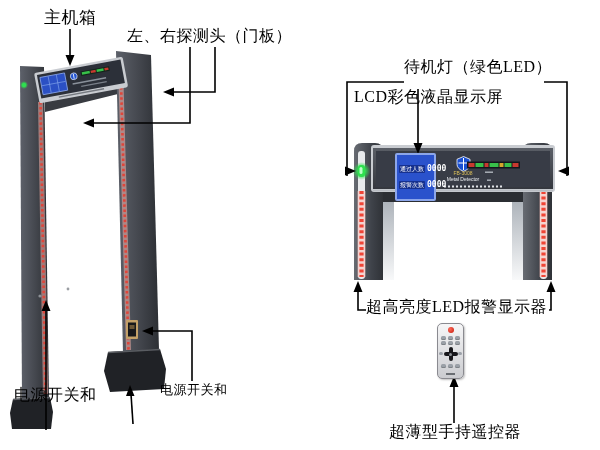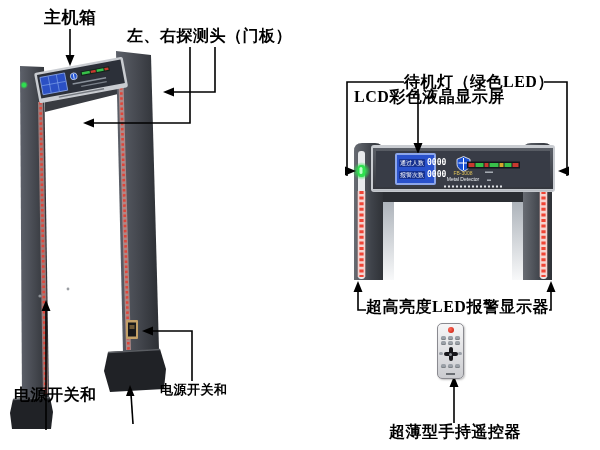--- a/index.html
+++ b/index.html
@@ -1,23 +1,23 @@
 <!DOCTYPE html>
 <html><head>
 <meta charset="utf-8">
 <style>
   html,body{margin:0;padding:0;background:#fff;}
   #stage{position:relative;width:600px;height:450px;background:#ffffff;overflow:hidden;
          font-family:"Liberation Serif","DejaVu Serif",serif;}
   #artwork{position:absolute;left:0;top:0;}
-  .callout{position:absolute;color:#000;font-weight:bold;font-size:16px;line-height:18px;
+  .callout{position:absolute;color:#000;font-weight:normal;font-size:16px;line-height:18px;
            white-space:nowrap;letter-spacing:0.5px;}
   .callout.small{font-size:13px;line-height:15px;}
   
-  .lcd{position:absolute;left:395px;top:153px;width:41px;height:32px;box-sizing:border-box;
+  .lcd{position:absolute;left:395px;top:153px;width:41px;height:48px;box-sizing:border-box;
        background:#2a52cc;border:2px solid #8ca6ea;border-radius:2px;
        display:flex;flex-direction:column;justify-content:space-evenly;padding:1px 2px;}
   .lcd-row{display:flex;align-items:center;gap:2px;}
   .lcd-tag{background:#16318f;color:#fff;font-size:6px;line-height:8px;padding:0 1px;
            border-radius:1px;font-family:"Liberation Sans",sans-serif;white-space:nowrap;}
   .lcd-val{color:#fff;font-size:8px;font-weight:bold;line-height:8px;
            font-family:"DejaVu Sans Mono",monospace;}
   .hdr-model{position:absolute;left:449px;top:171px;width:28px;text-align:center;
              font-size:5px;line-height:5px;color:#dcc05a;font-family:"Liberation Sans",sans-serif;}
   .hdr-brand{position:absolute;left:446px;top:177px;width:34px;text-align:center;
@@ -239,18 +239,18 @@
         <div class="r-btn"></div>
         <div class="r-btn"></div>
     </div>
     <div class="r-label"></div>
   </div>
 
   <div class="callout" style="left:44px;top:9px;font-size:17px">主机箱</div>
   <div class="callout" style="left:127px;top:27px">左、右探测头（门板）</div>
   <div class="callout" style="left:14px;top:386px">电源开关和</div>
   <div class="callout small" style="left:160px;top:382px">电源开关和</div>
-  <div class="callout" style="left:404px;top:73px">待机灯（绿色LED）</div>
+  <div class="callout" style="left:404px;top:58px">待机灯（绿色LED）</div>
   <div class="callout" style="left:354px;top:88px">LCD彩色液晶显示屏</div>
   <div class="callout" style="left:389px;top:423px">超薄型手持遥控器</div>
   <div class="callout" style="left:366px;top:298px">超高亮度LED报警显示器</div>
 
 </div>
 
 </body></html>

